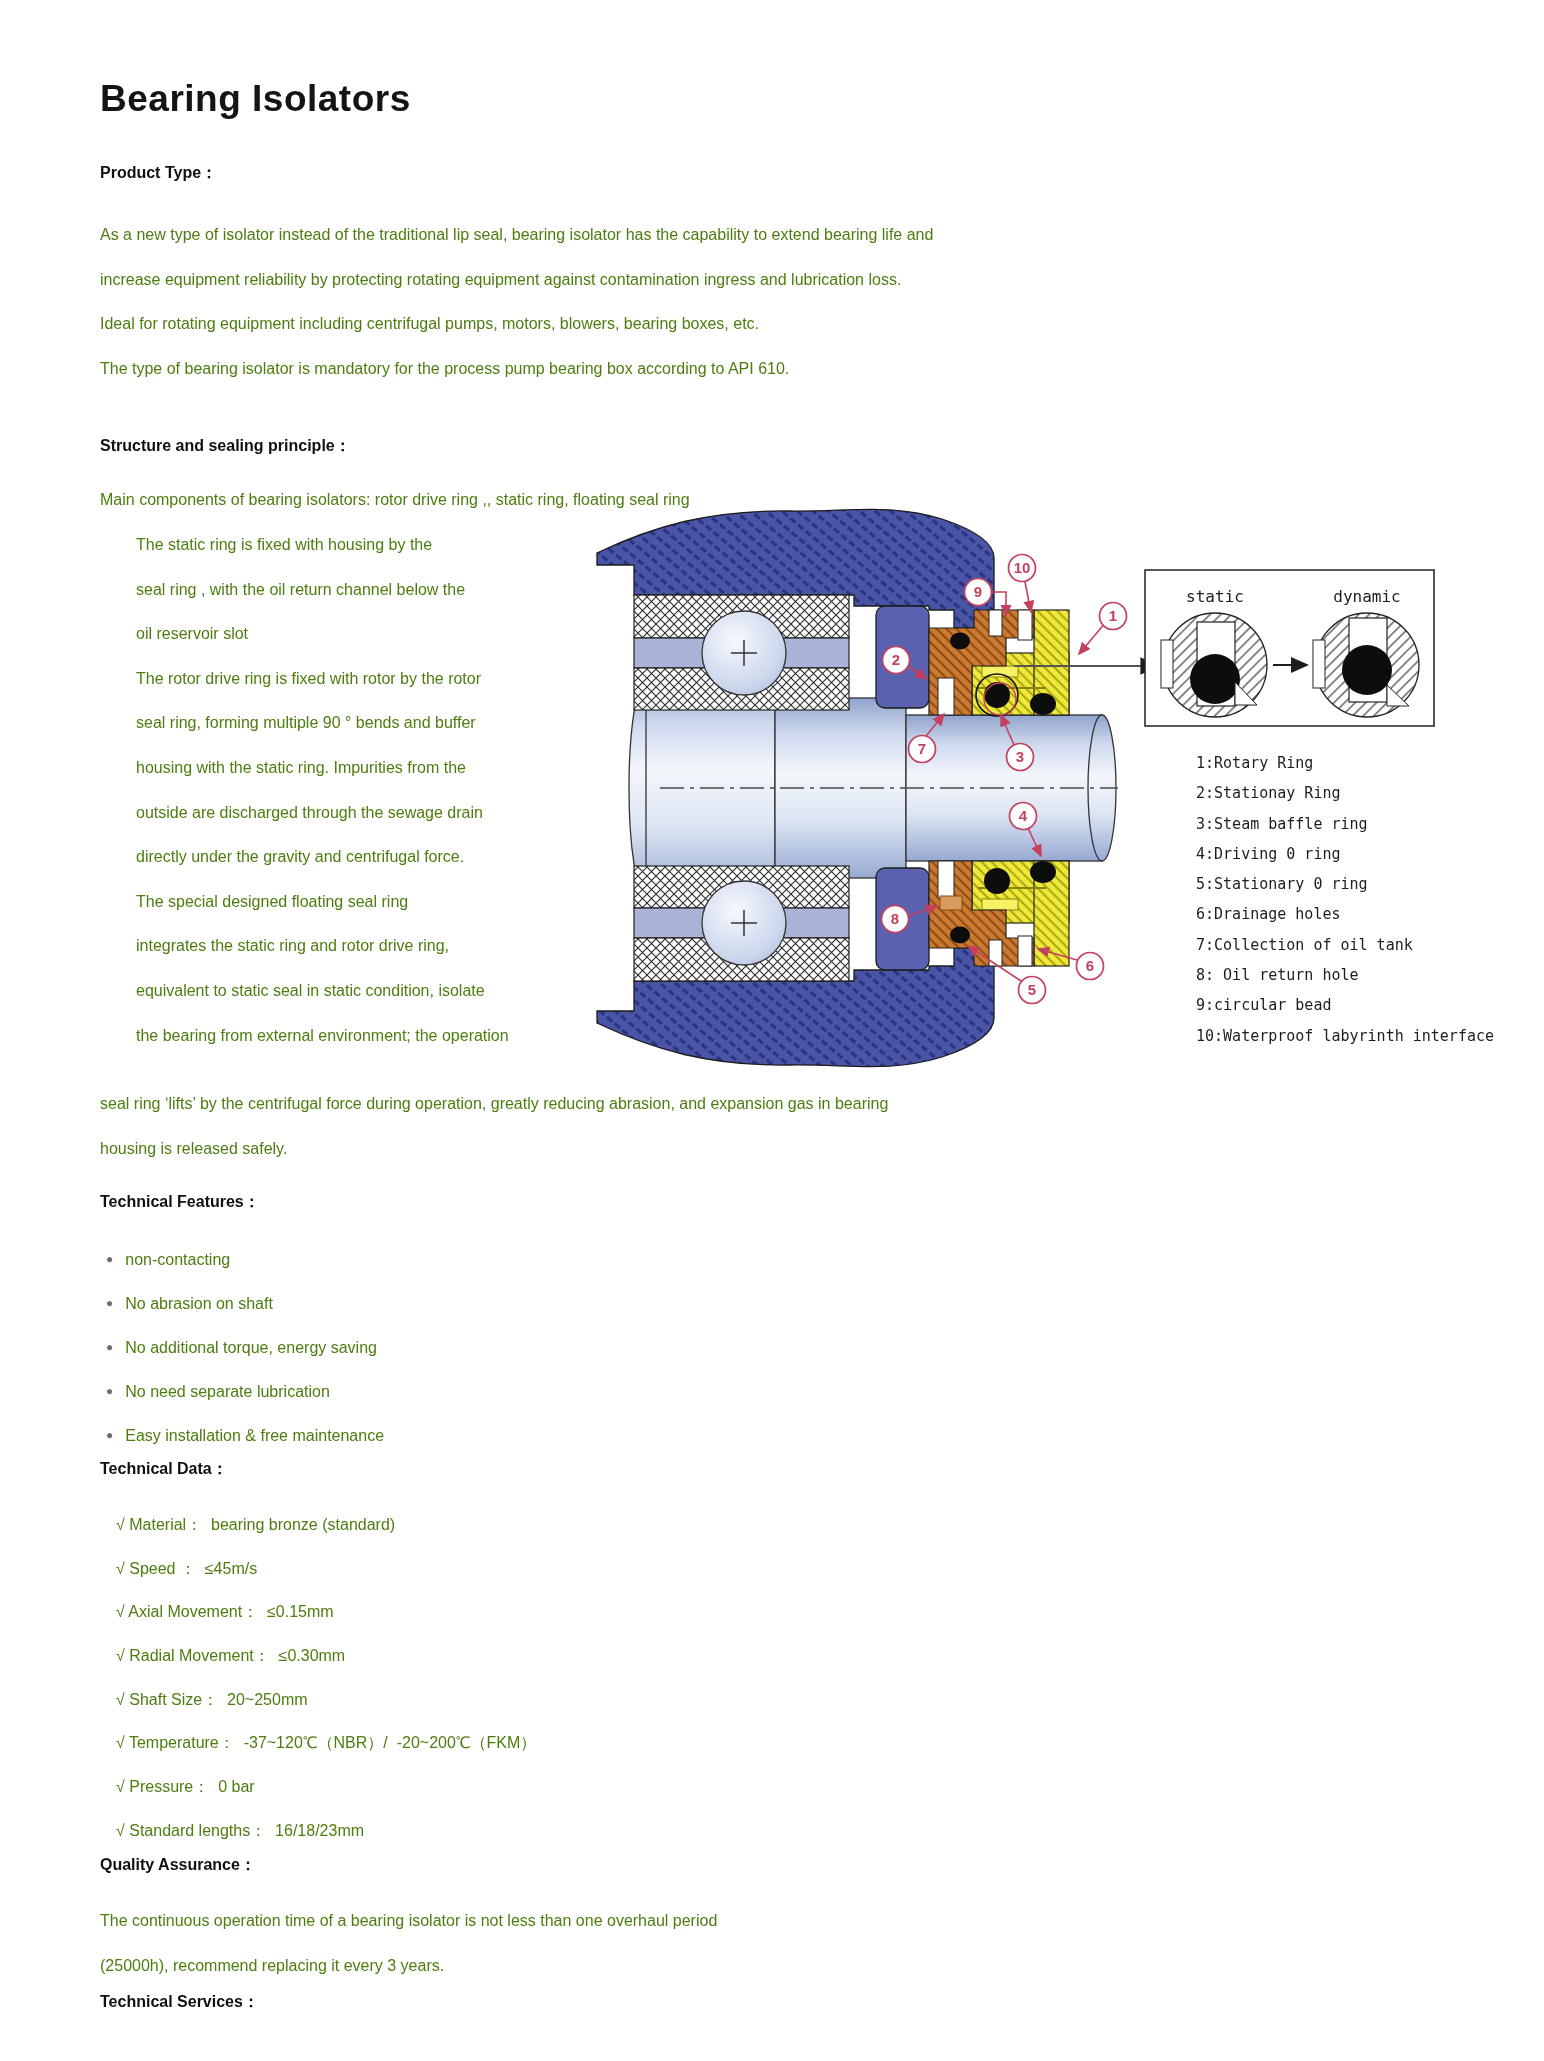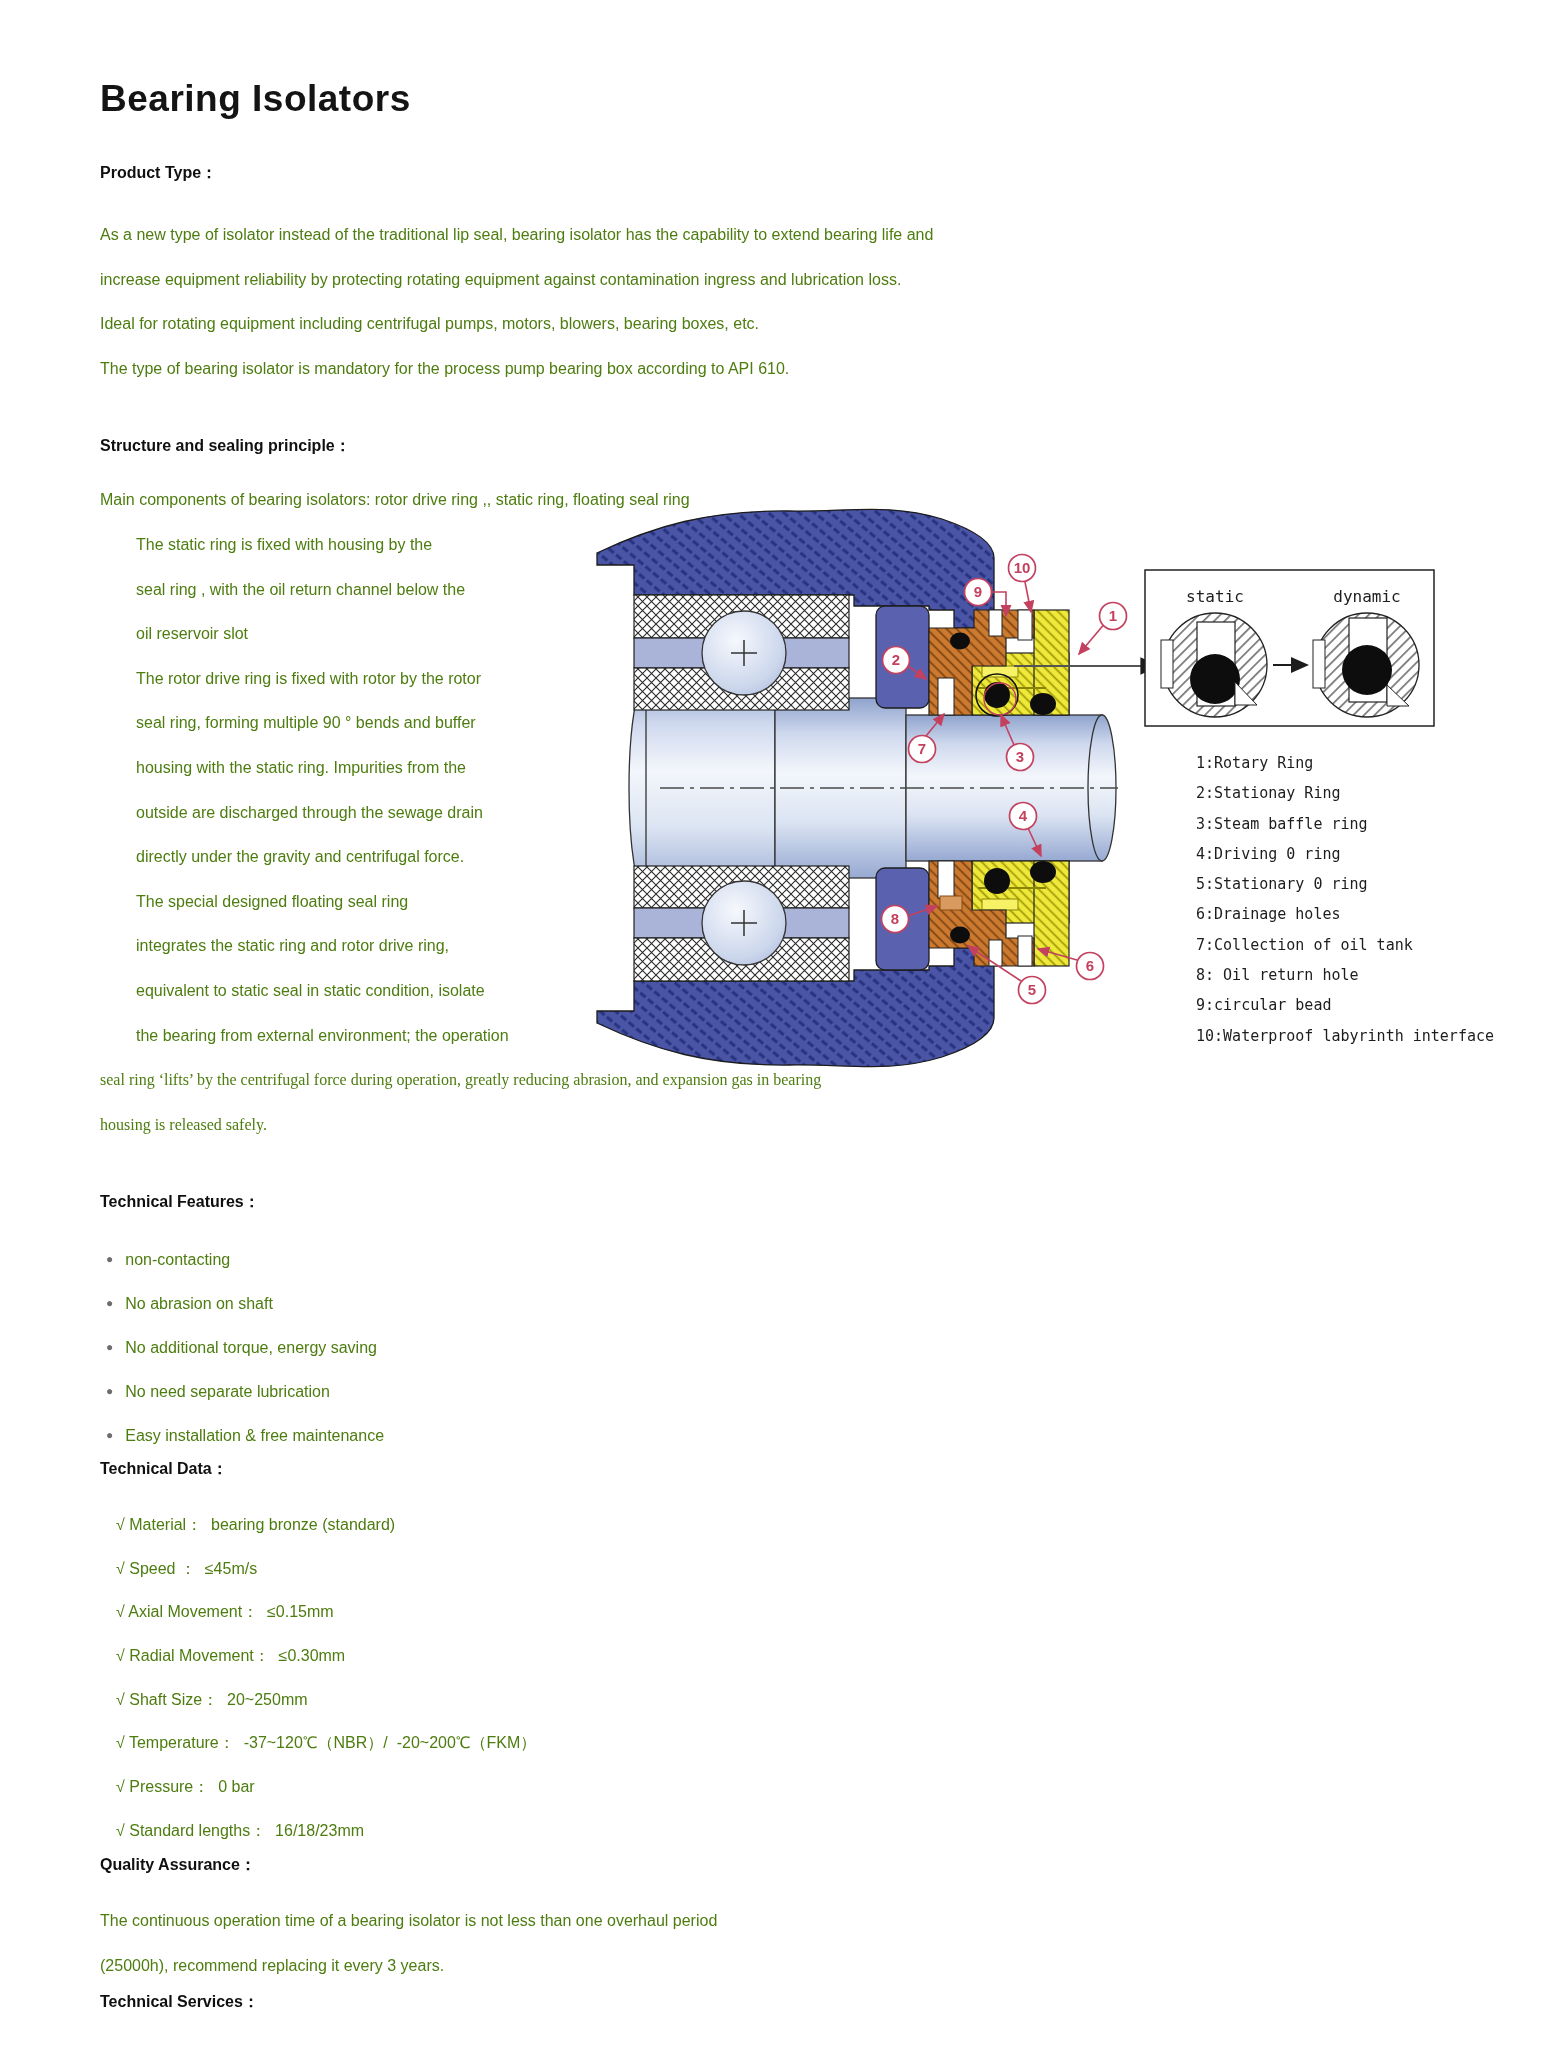--- a/index.html
+++ b/index.html
@@ -20,21 +20,21 @@
   .h-features  { top:1192px;text-align:center; }
   .h-data      { top:1459px; }
   .h-quality   { top:1855px; }
   .h-services  { top:1992px; }
 
   .block { position:absolute; left:100px; color:#4d7c0f; font-size:16px; }
   .block .ln { height:44.6px; line-height:44.6px; white-space:pre; }
   .para1   { top:213px;  width:1400px; }
   .intro   { top:478px;  width:1400px; }
   .wrapcol { top:523px;  width:480px;margin-left:36px; }
-  .fullcol { top:1058px; width:1420px;font-family:Liberation Serif, serif; }
+  .fullcol { top:1082px; width:1420px; }
   .qa      { top:1898px; width:1400px; }
   .qa .ln  { height:45px; line-height:45px; }
 
   .features { top:1237px; left:106px; }
   .features .ln { height:44px; line-height:44px; }
   .features .ln::before {
     content:"\25CF"; font-size:12px; color:#6e6e6e;
     margin-right:12px; vertical-align:2px;
   }
   .tdata { top:1503px; left:116px; }

